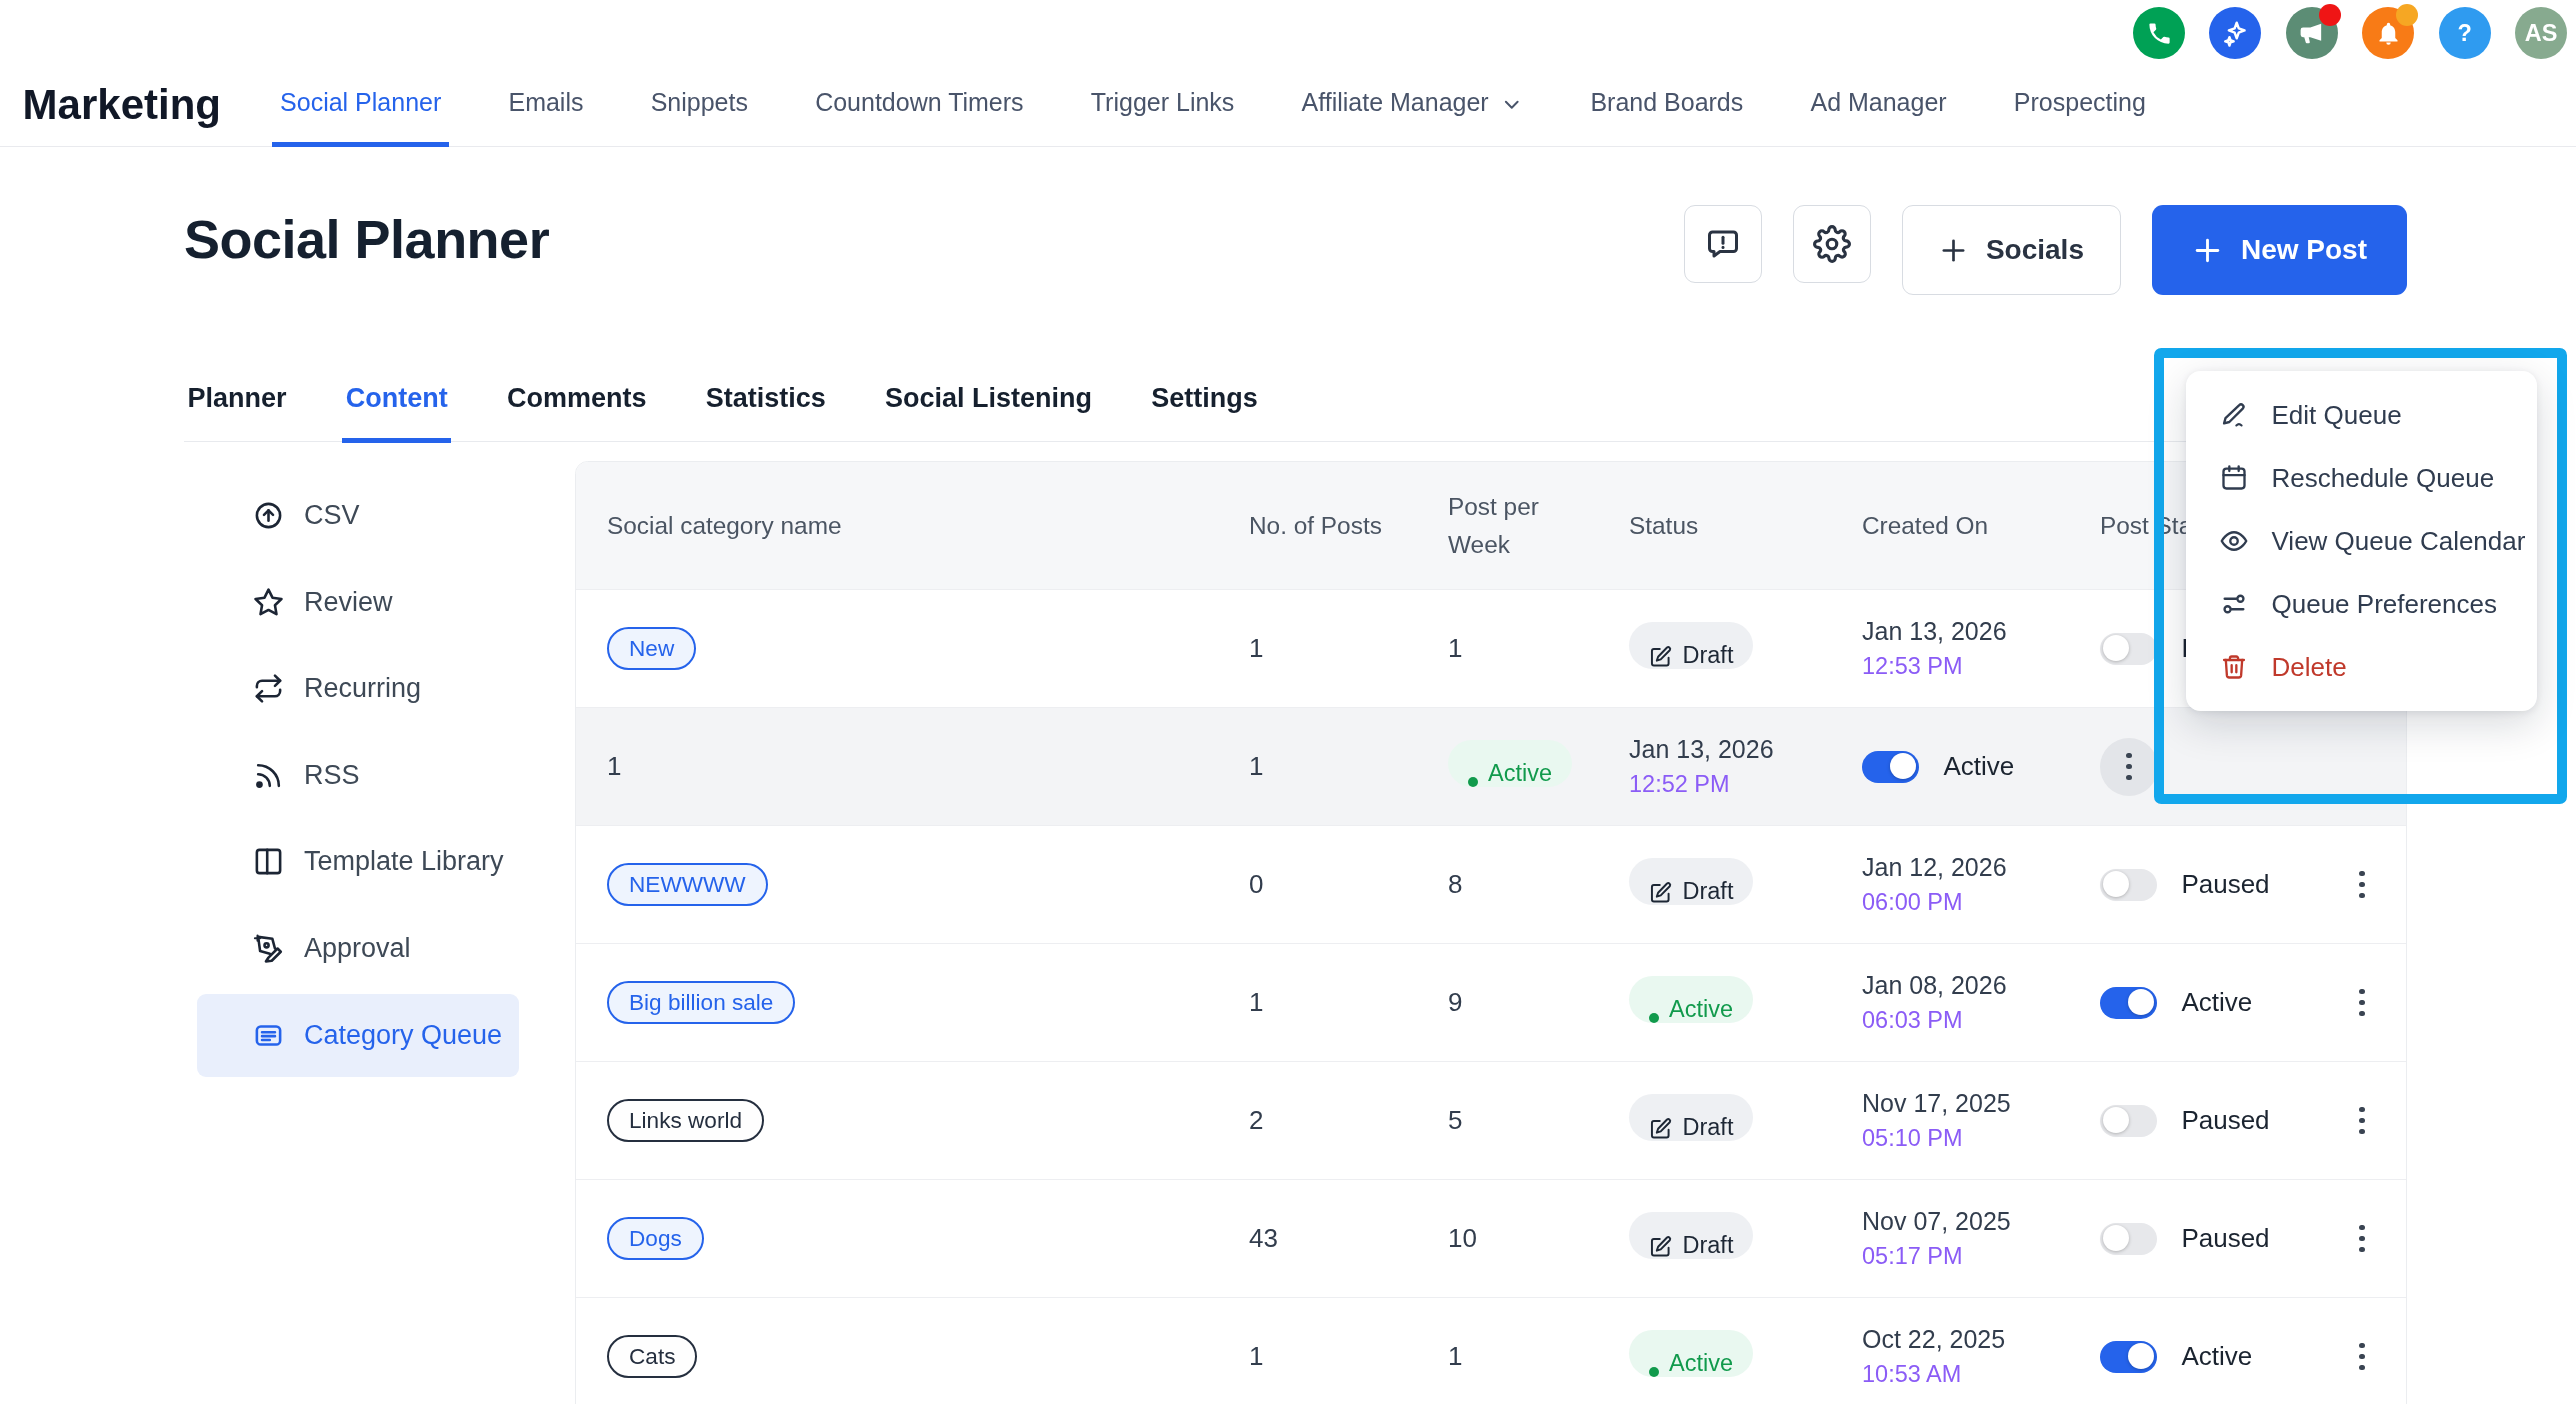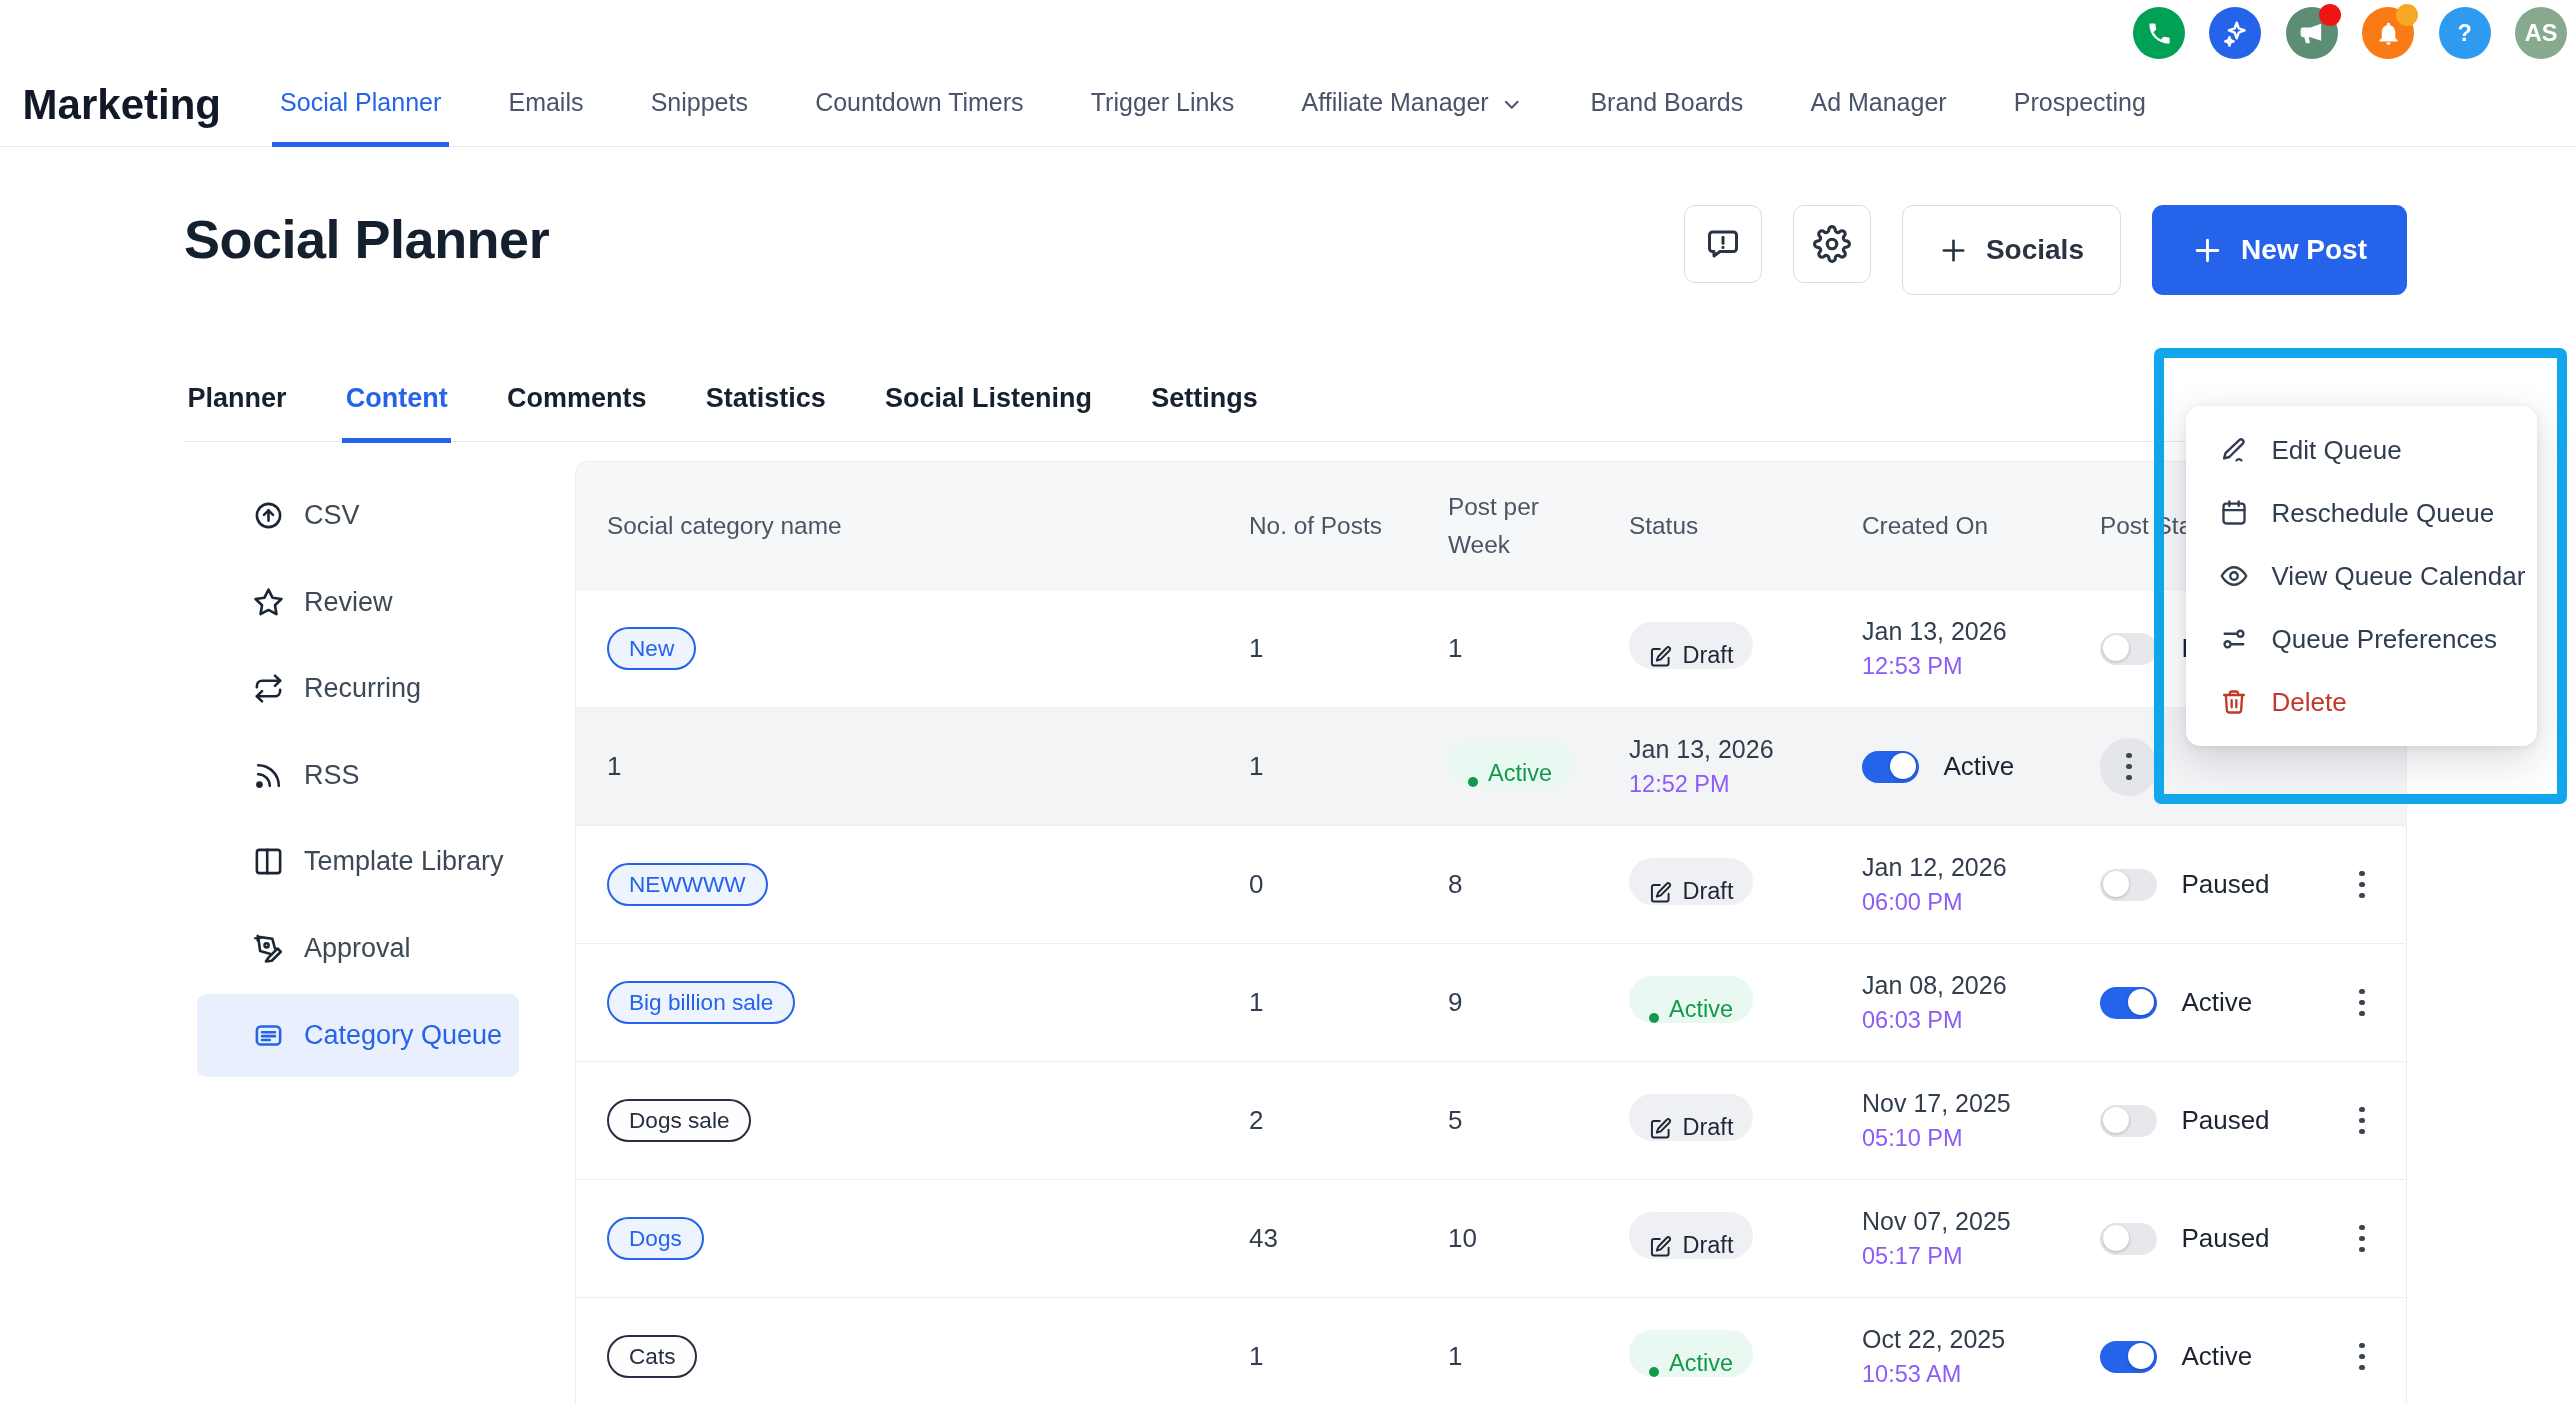--- a/index.html
+++ b/index.html
@@ -72,21 +72,21 @@
   .toggle .knob { position:absolute; top:2.7px; left:2.7px; width:26px; height:26px; border-radius:50%; background:#fff; box-shadow:0 0.9px 3.6px rgba(0,0,0,.25); }
   .toggle.on { background:#2563eb; }
   .toggle.on .knob { left:auto; right:2.7px; }
   .toggle-label { margin-left:24.4px; font-size:26px; color:#1b2430; }
 
   .kebab { width:58px; height:58px; border-radius:50%; display:flex; flex-direction:column; align-items:center; justify-content:center; gap:5.4px; cursor:pointer; }
   .kebab.pressed { background:#e3e5e9; }
   .kebab i { width:5.4px; height:5.4px; border-radius:50%; background:#3a4452; }
 
   
-  .menu { position:absolute; left:2186px; top:406px; width:351px; padding:12.7px 0; background:#fff; border-radius:14.5px; box-shadow:0 12.7px 40px rgba(15,23,42,.16), 0 1.8px 7.2px rgba(15,23,42,.08); z-index:50; }
+  .menu { position:absolute; left:2186px; top:371px; width:351px; padding:12.7px 0; background:#fff; border-radius:14.5px; box-shadow:0 12.7px 40px rgba(15,23,42,.16), 0 1.8px 7.2px rgba(15,23,42,.08); z-index:50; }
   .menu-item { height:63px; display:flex; align-items:center; gap:23.5px; padding-left:34px; font-size:26px; font-weight:500; color:#303c4f; cursor:pointer; }
   .menu-item.danger { color:#c0392b; }
   .menu-item svg { flex:none; }
 
   
   .annotation { position:absolute; left:2154px; top:348px; width:413px; height:456px; border:10px solid #12a7ec; border-radius:7.2px; z-index:40; pointer-events:none; }
 </style>
 </head>
 <body>
 
@@ -406,21 +406,21 @@
         </div>
         <div class="cell">
           <span class="kebab">
             <i></i>
             <i></i>
             <i></i>
           </span>
         </div>
       </div>
       <div class="tgrid trow">
-        <div class="cell"><span class="cat-pill cat-dark">Dogs sale</span></div>
+        <div class="cell"><span class="cat-pill cat-dark">Links world</span></div>
         <div class="cell">2</div>
         <div class="cell">5</div>
         <div class="cell"><span class="badge badge-draft">
             <span style="color:#1d2735">
               <svg width="23.5" height="23.5" viewBox="0 0 24 24" fill="none" stroke="currentColor" stroke-width="2" stroke-linecap="round" stroke-linejoin="round">
                 <path d="M11 4H5a2 2 0 0 0-2 2v13a2 2 0 0 0 2 2h13a2 2 0 0 0 2-2v-6"></path>
                 <path d="M18.4 2.6a2 2 0 0 1 2.8 2.8L12 14.7 8 16l1.3-4L18.4 2.6z"></path>
               </svg>
             </span>
             <span>Draft</span>

